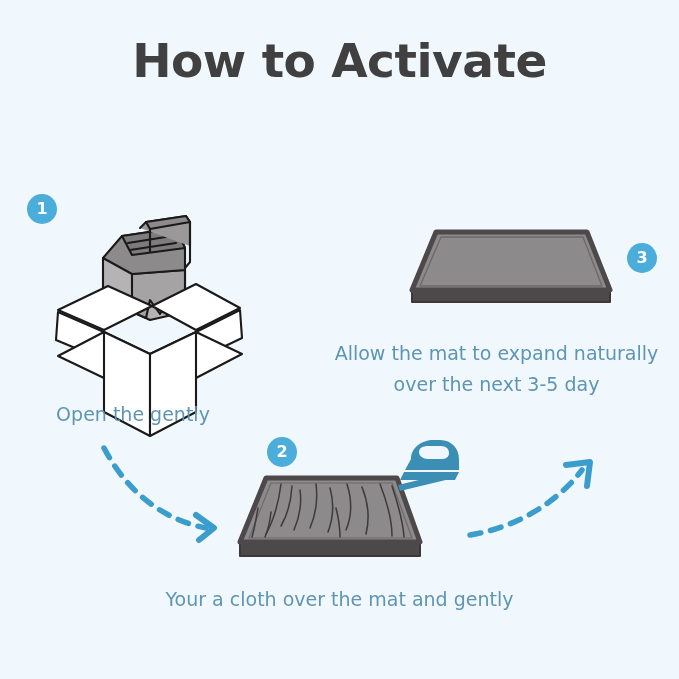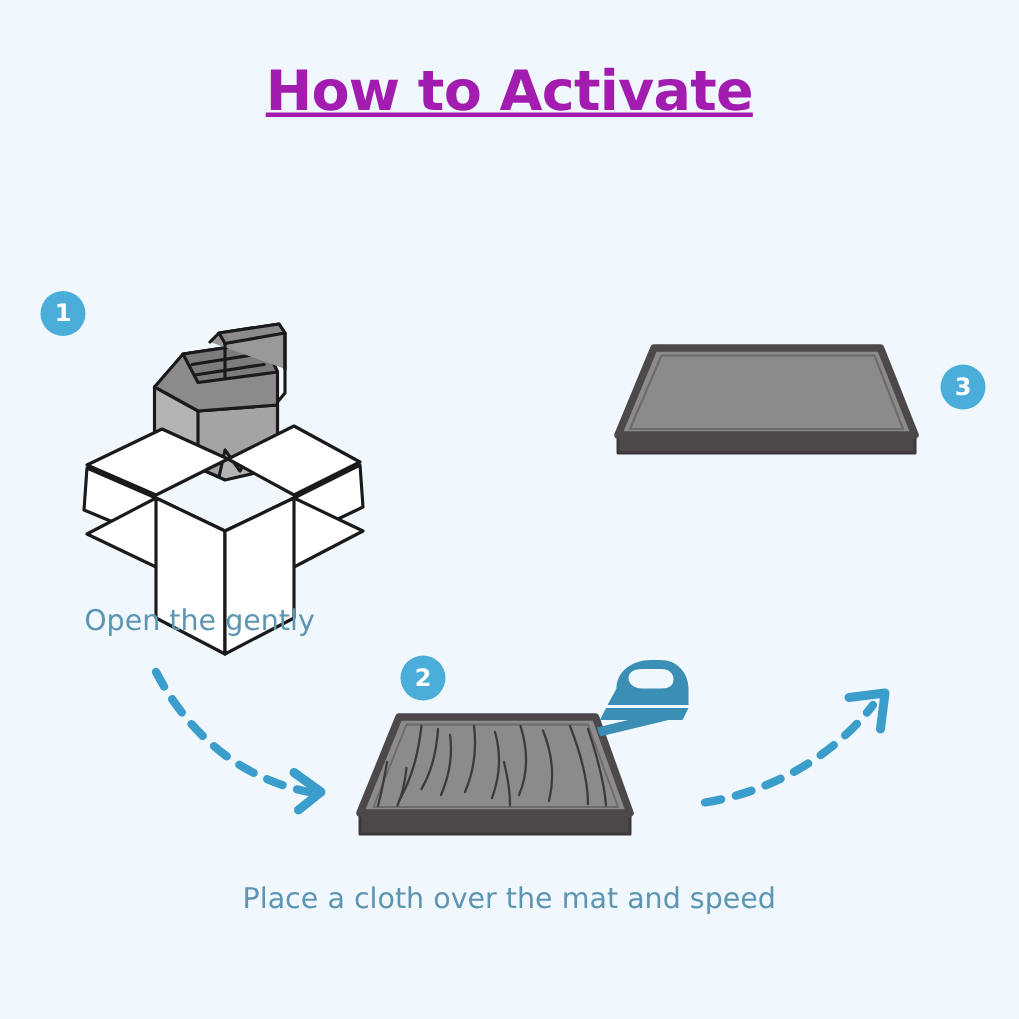--- a/index.html
+++ b/index.html
@@ -23,27 +23,26 @@
   
   .title-block {
     position: absolute;
     left: 0;
     top: 26px;
     width: 679px;
     text-align: center;
   }
   .title-line {
     display: block;
-    color: #a21caf;
+    color: #404040;
     font-weight: 700;
-    font-size: 37px;
+    font-size: 47px;
     line-height: 70px;
     letter-spacing: -0.5px;
     font-family: "DejaVu Sans", sans-serif;
-    text-decoration: underline;
   }
 
   
   .badge {
     position: absolute;
     width: 30px;
     height: 30px;
     border-radius: 50%;
     background: #4badda;
     color: #ffffff;
@@ -142,20 +141,24 @@
 
         <path d="M436 232 L587 232 L610 290 L412 290 Z" fill="#8d8a8c"></path>
 
         <path d="M436 232 L587 232 L610 290 L412 290 Z" fill="none" stroke="#4d484a" stroke-width="5"></path>
         <path d="M441 237 L583 237 L602 286 L420 286 Z" fill="#8d8a8c" stroke="#6e696b" stroke-width="1.4"></path>
       </g>
     </svg>
   </div>
 
   <div class="badge" id="badge-3">3</div>
+  <div class="caption" id="caption-3">
+    <span class="line">Allow the mat to expand naturally</span>
+    <span class="line">over the next 3-5 day</span>
+  </div>
 
   <div class="art">
     <svg width="679" height="679" viewBox="0 0 679 679" aria-hidden="true">
       <g stroke="#3c3739" stroke-width="2" stroke-linejoin="round">
         <path d="M240 540 L420 540 L420 556 L240 556 Z" fill="#4d484a"></path>
         <path d="M266 478 L397 478 L420 542 L240 542 Z" fill="#8d8a8c"></path>
         <path d="M266 478 L397 478 L420 542 L240 542 Z" fill="none" stroke="#4d484a" stroke-width="5"></path>
         <path d="M271 483 L392 483 L412 538 L249 538 Z" fill="#8d8a8c" stroke="#6e696b" stroke-width="1.2"></path>
       </g>
       <g fill="none" stroke="#3e3a3c" stroke-width="1.5" stroke-linecap="round">
@@ -170,21 +173,21 @@
         <path d="M392 486 C398 504, 403 522, 404 537"></path>
         <path d="M258 508 C256 520, 254 530, 252 537"></path>
         <path d="M271 512 C270 522, 268 530, 265 537"></path>
         <path d="M336 508 C339 520, 340 530, 340 537"></path>
       </g>
     </svg>
   </div>
 
   <div class="badge" id="badge-2">2</div>
   <div class="caption" id="caption-2">
-    <span class="line">Place a cloth over the mat and speed</span>
+    <span class="line">Your a cloth over the mat and gently</span>
   </div>
 
   <div class="art">
     <svg width="679" height="679" viewBox="0 0 679 679" aria-hidden="true">
       <g fill="#3b8fb5">
         <path d="M411 459 C411 448, 421 440, 434 440 L440 440
                  C452 440, 459 449, 459 459
                  L459 470 L405 470 Z" fill="#3b8fb5"></path>
         <path d="M419 452 C419 448, 423 446, 428 446 L441 446
                  C446 446, 449 449, 449 453

